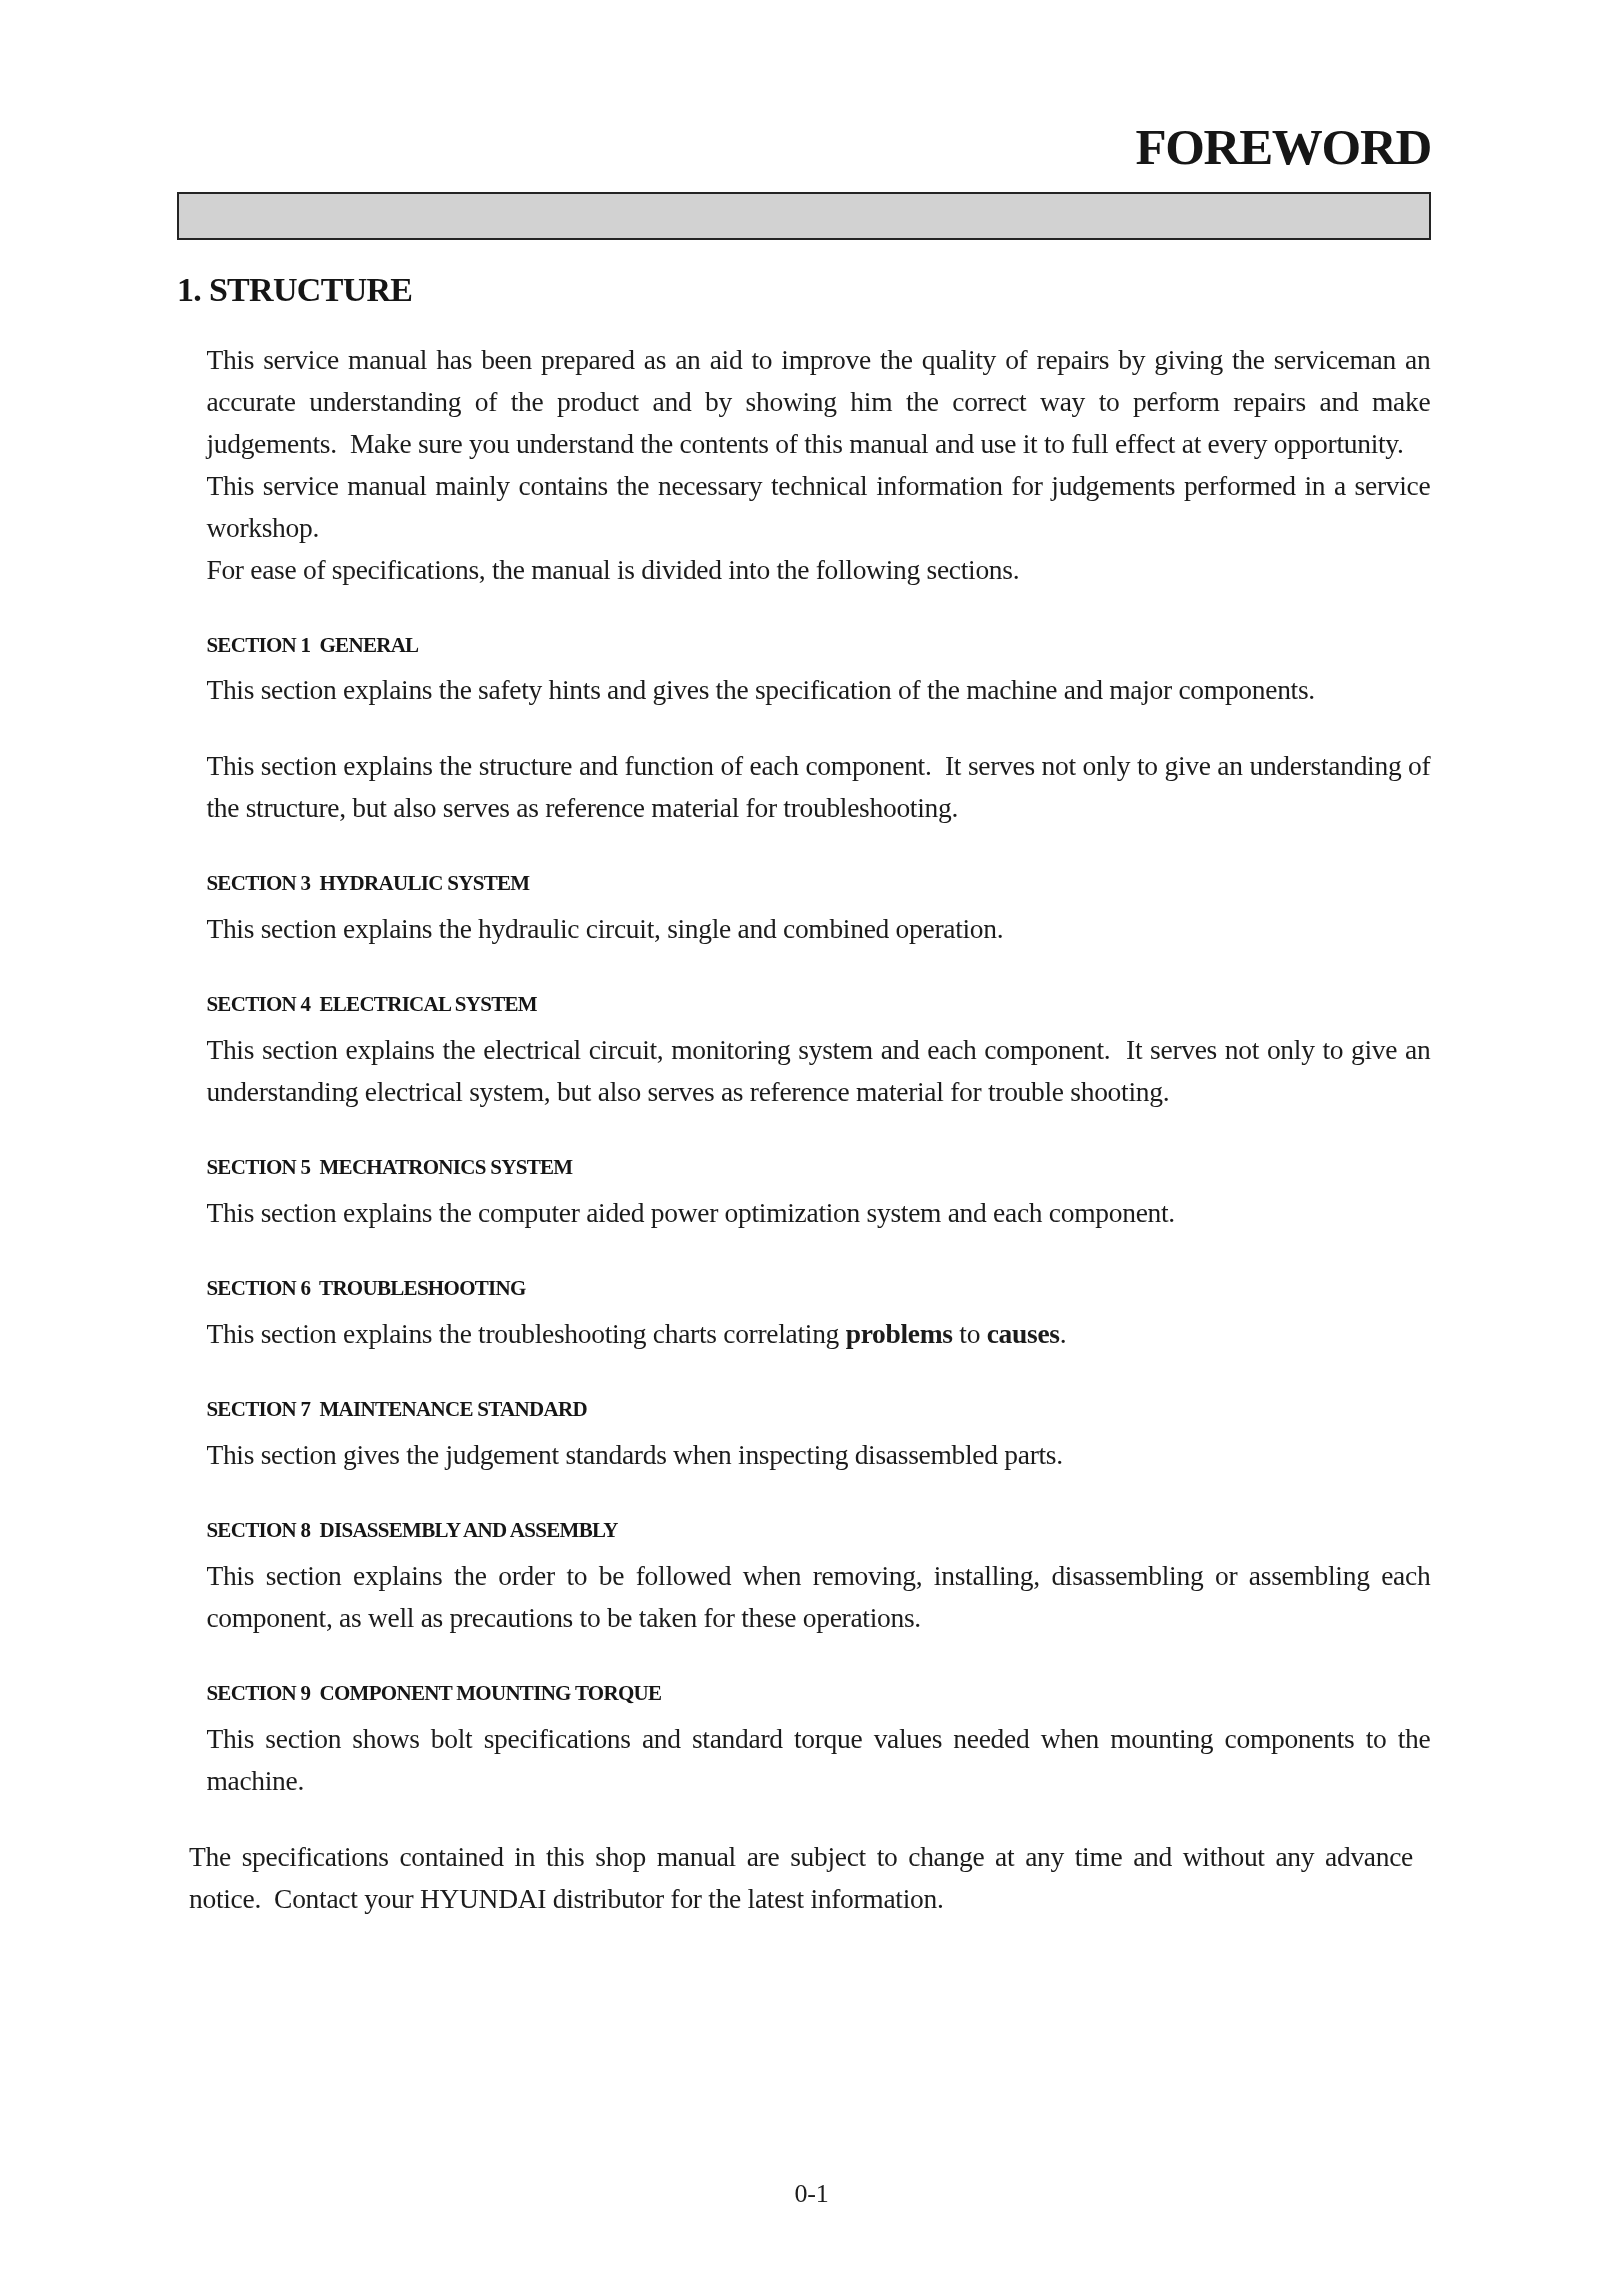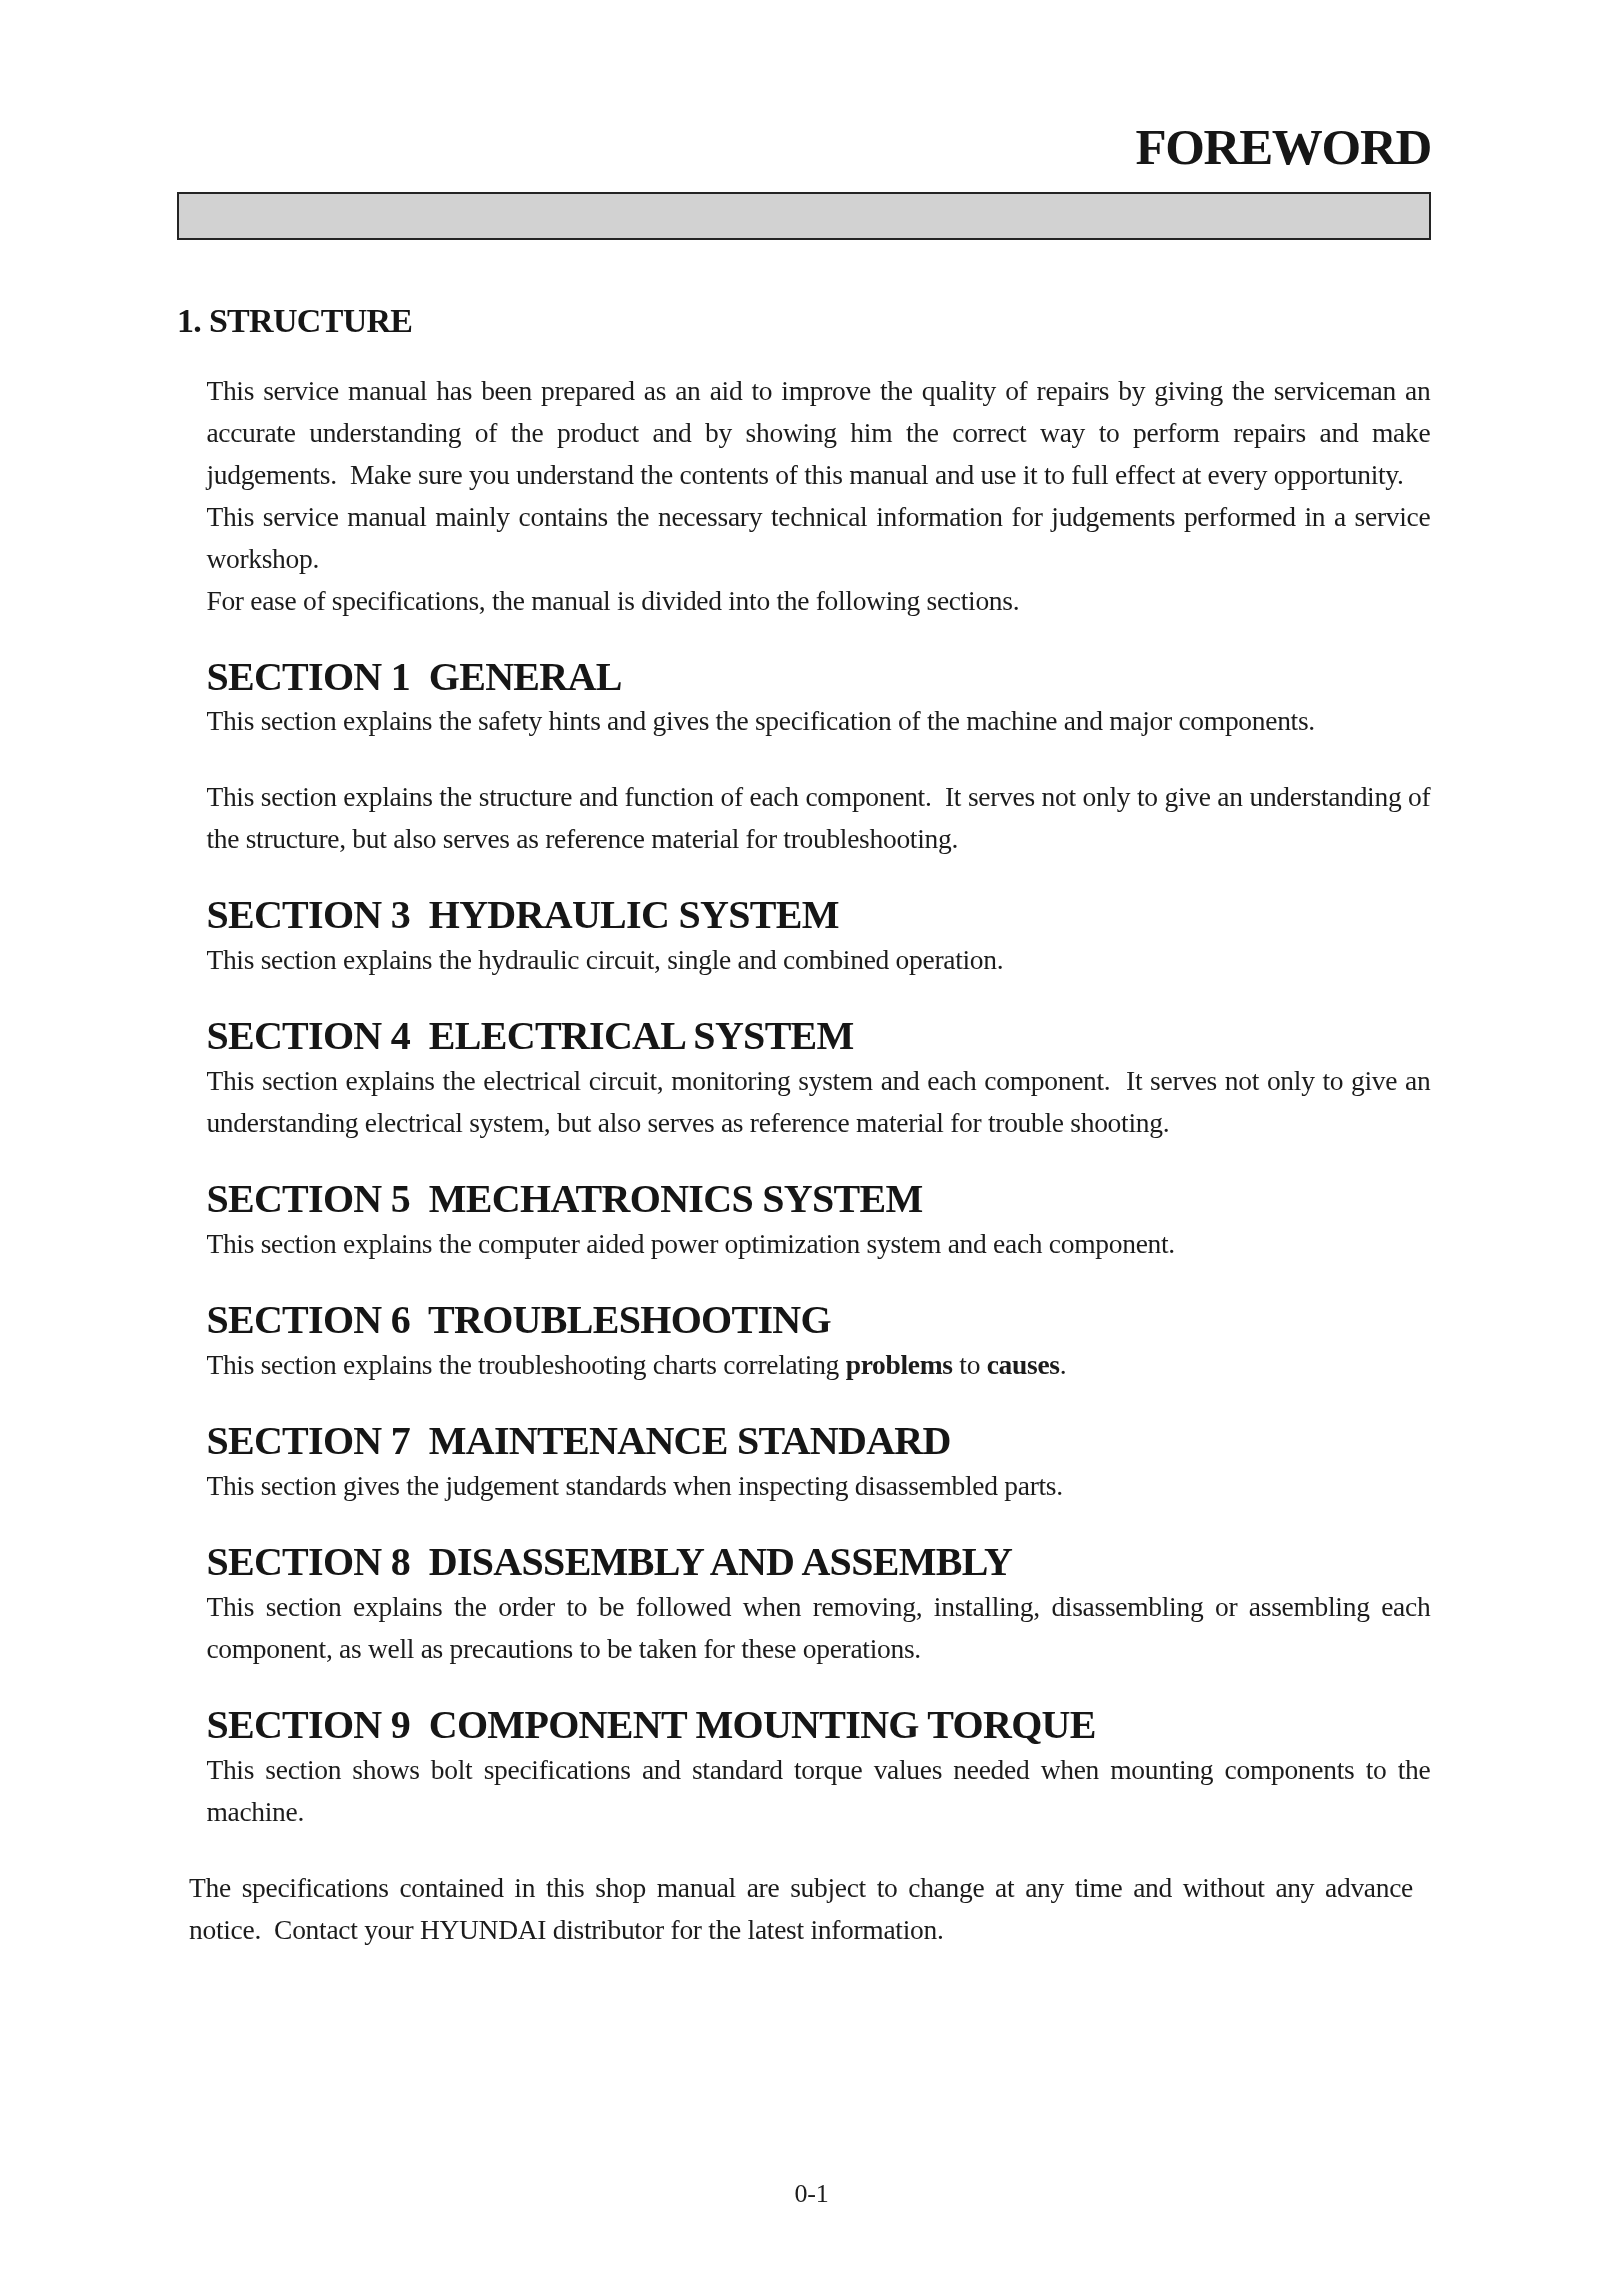--- a/index.html
+++ b/index.html
@@ -35,21 +35,21 @@
     top: 192px;
     left: 177px;
     width: 1254px;
     height: 48px;
     background: #d2d2d2;
     border: 2px solid #242424;
     box-sizing: border-box;
   }
   .content {
     position: absolute;
-    top: 300px;
+    top: 269px;
     left: 177px;
     width: 1254px;
   }
   .main-heading {
     font-size: 34px;
     font-weight: 700;
     letter-spacing: -0.7px;
     margin: 0 0 27.5px 0;
     line-height: 42px;
     color: #161616;
@@ -64,21 +64,21 @@
     line-height: 42px;
     letter-spacing: -0.3px;
     text-align: justify;
     margin: 0;
     color: #1c1c1c;
   }
   .section {
     margin-top: 34px;
   }
   .section-title {
-    font-size: 40px;
+    font-size: 21px;
     font-weight: 700;
     letter-spacing: -0.7px;
     line-height: 41px;
     margin: 0 0 3.9px 0;
     color: #161616;
   }
   .closing {
     margin-top: 34px;
     margin-left: 12px;
   }

